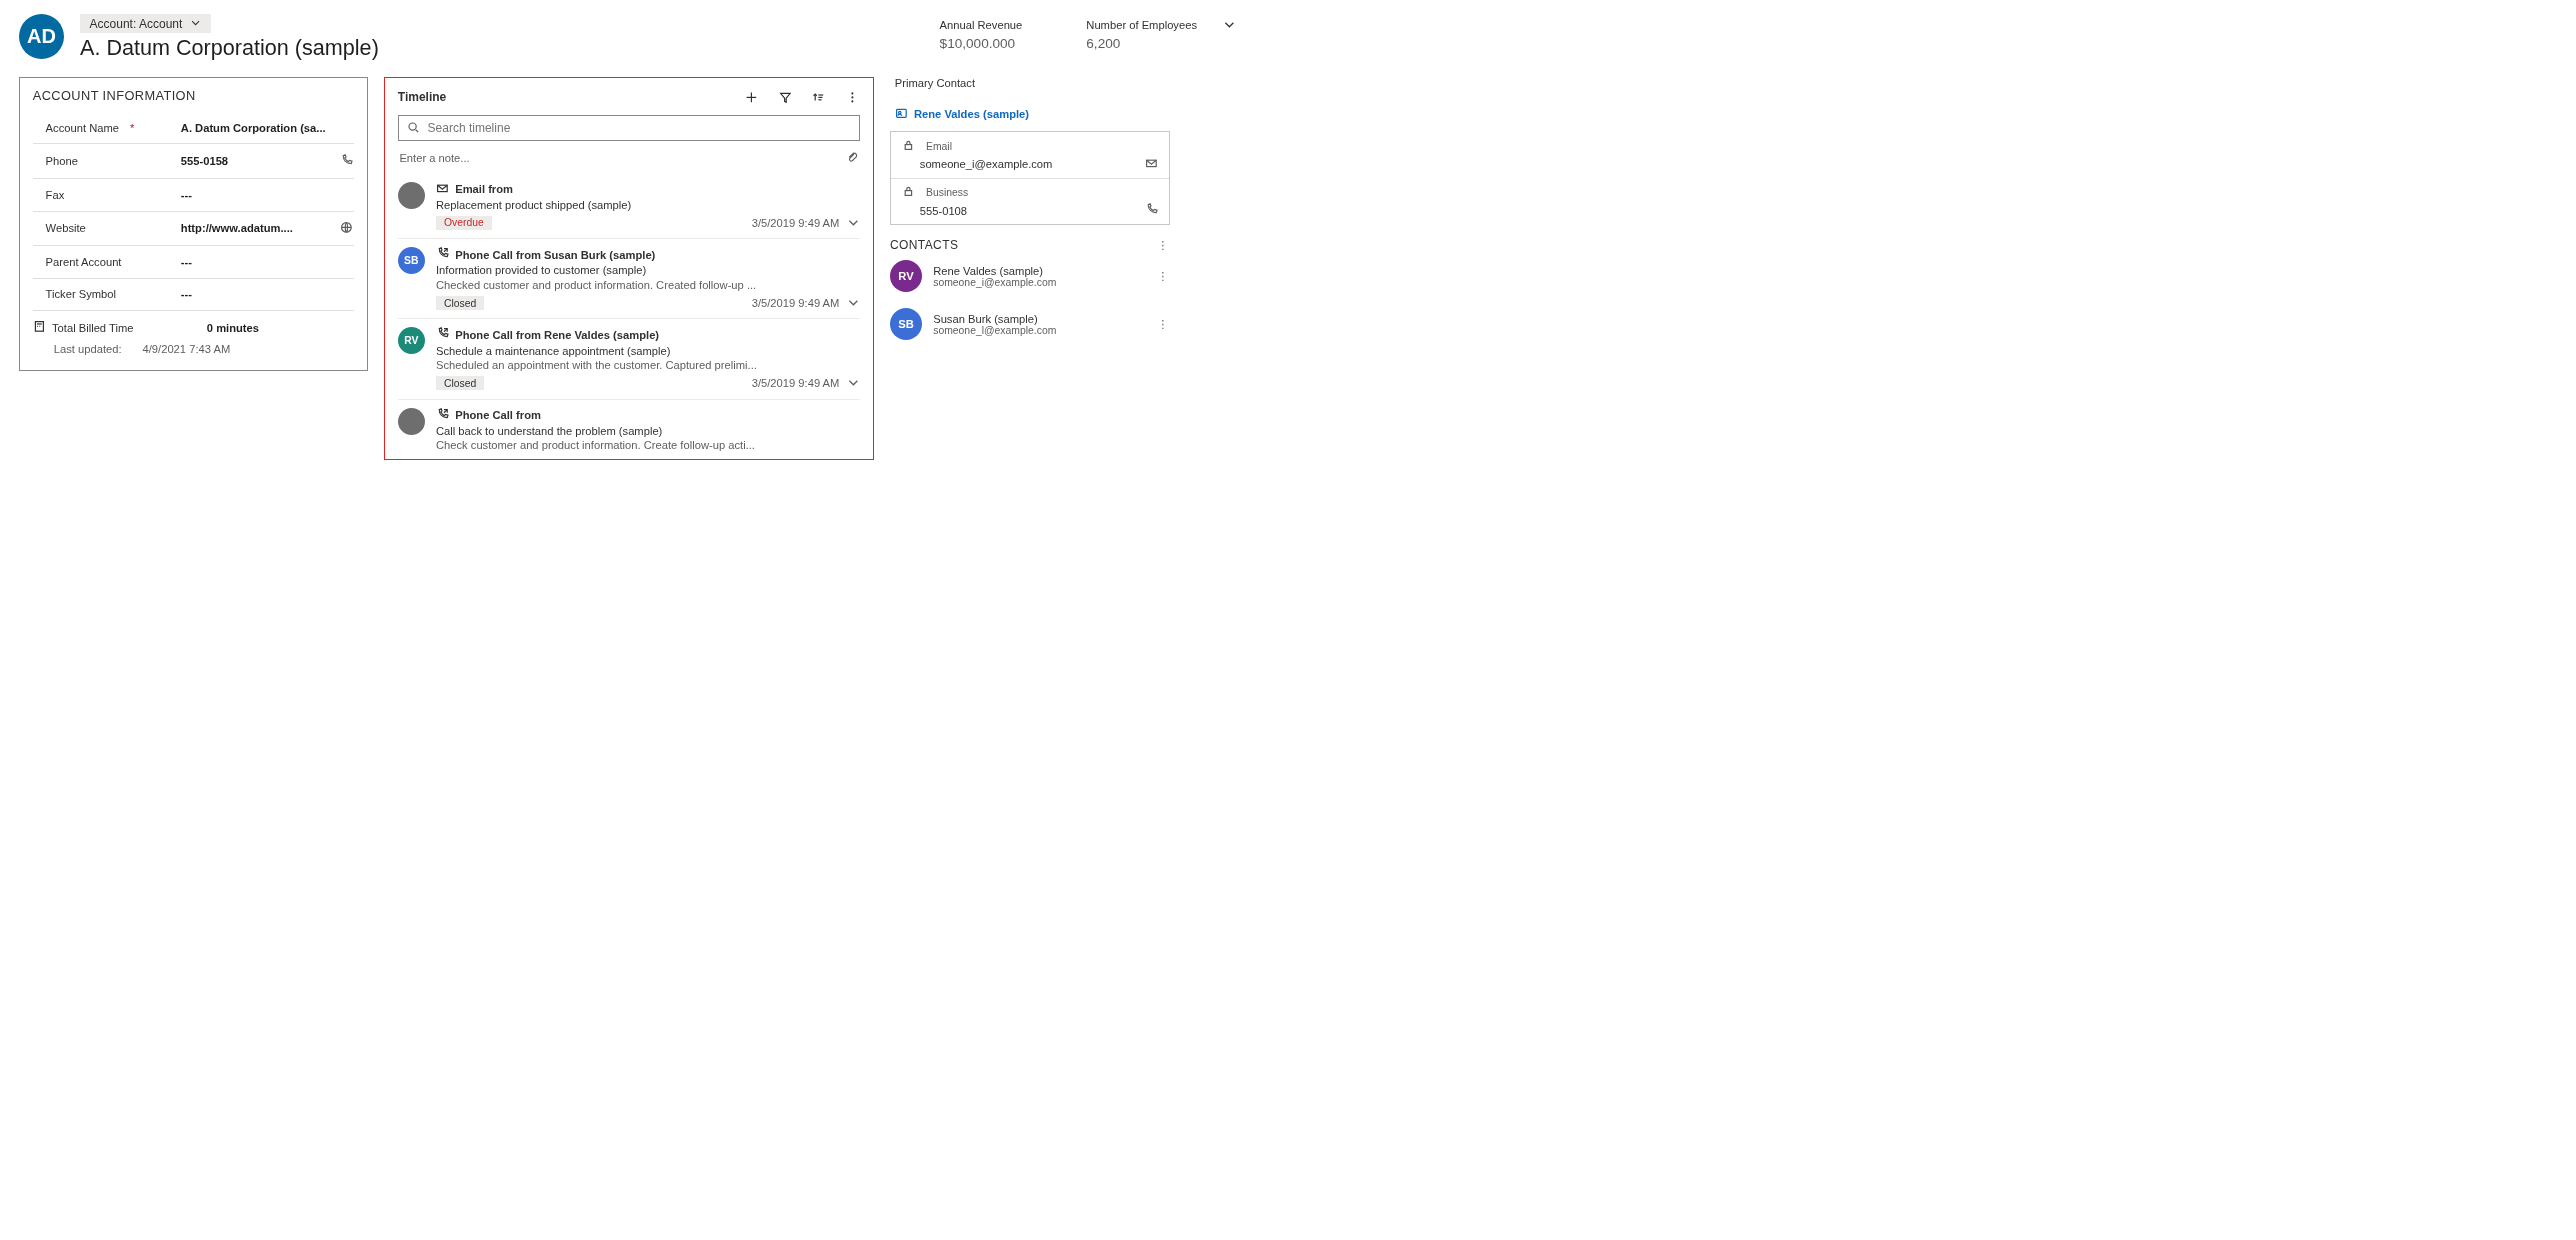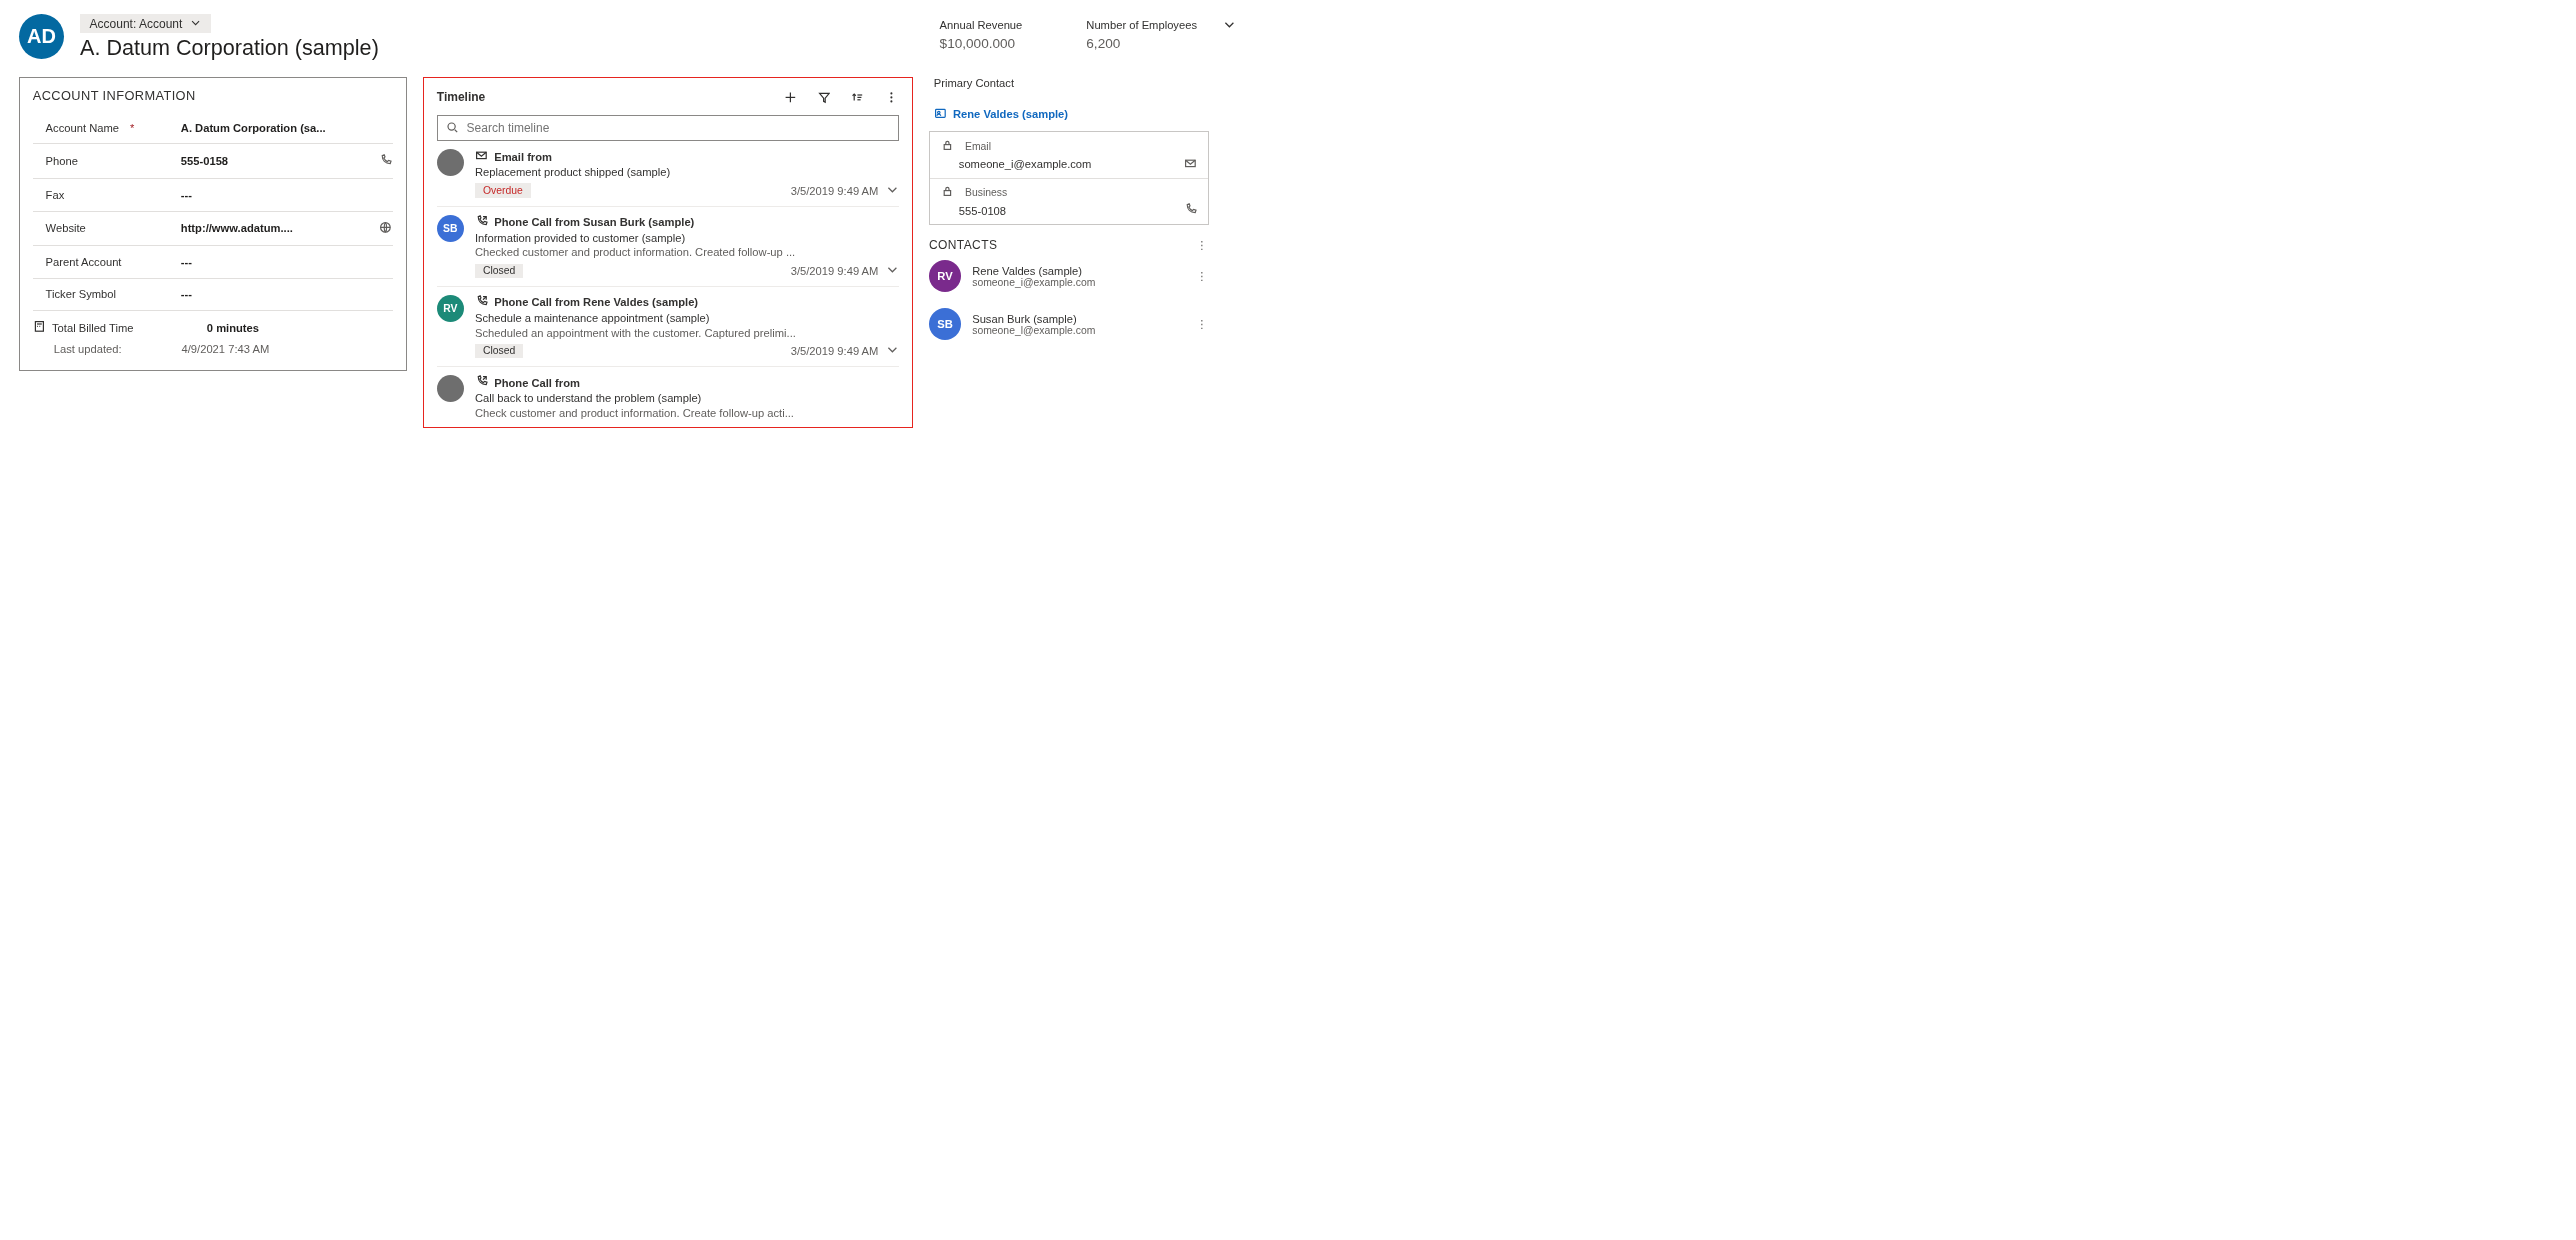--- a/index.html
+++ b/index.html
@@ -19,21 +19,21 @@
 .head-expand { padding-top:4.8px; }
 
 
 .tabs { display:flex; gap:21px; margin-top:22.4px; border-bottom:none; }
 .tabs .tab { font-size:12.8px; color:#323130; padding-bottom:4.8px; cursor:pointer; }
 .tabs .tab.active { color:#201f1e; border-bottom:2.4px solid #0078d4; font-weight:400; }
 
 
 .cols { display:flex; gap:16px; margin-top:16px; align-items:flex-start; }
 .card { border:0.8px solid #8a8886; padding:9.6px 12.8px; }
-.left { width:388px; }
+.left { width:349px; }
 .mid  { width:490px; border:0.8px solid #e6241f; padding:11.2px 12.8px 0 12.8px; }
 .right{ width:280px; display:flex; flex-direction:column; gap:12.8px; }
 
 
 .sec-title { font-size:12.8px; letter-spacing:0.4px; margin-bottom:9.6px; font-weight:400; }
 .frow { display:flex; align-items:center; padding:9.6px 0; border-bottom:0.8px solid #e1dfdd; }
 .frow:last-of-type { border-bottom:none; }
 .flabel { width:148px; color:#323130; display:flex; align-items:center; gap:11px; padding-left:12.8px; }
 .flabel .req { color:#a4262c; }
 .fval { flex:1; font-weight:600; color:#201f1e; white-space:nowrap; overflow:hidden; text-overflow:ellipsis; }
@@ -216,20 +216,26 @@
             </span>
         </div>
       </div>
       <div class="search-wrap">
         <span><svg viewBox="0 0 16 16">
               <circle cx="7" cy="7" r="4.5"></circle>
               <line x1="11" y1="11" x2="14" y2="14"></line>
             </svg></span>
         <input type="text" placeholder="Search timeline" style="">
       </div>
+      <div class="note-row">
+        <span>Enter a note...</span>
+        <span class="clip"><svg viewBox="0 0 16 16">
+              <path d="M10 4l-5 5a2 2 0 0 0 3 3l5-5a3 3 0 0 0-4-4l-5 5"></path>
+            </svg></span>
+      </div>
 
       <div id="tl-items">
           <div class="tl-item">
     <div class="tl-avatar" style="background:#6e6e6e"></div>
     <div class="tl-body">
       <div class="tl-line1">
                 <span class="ico"><svg viewBox="0 0 16 16">
                     <rect x="2" y="4" width="12" height="8"></rect>
                     <polyline points="2,4 8,9 14,4"></polyline>
                   </svg></span>

